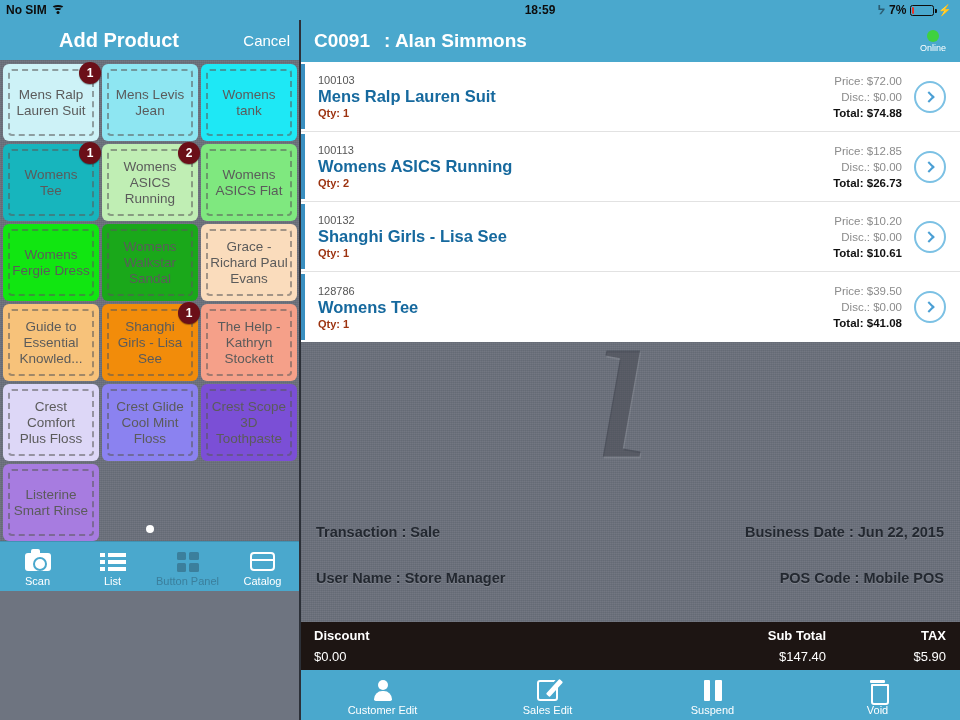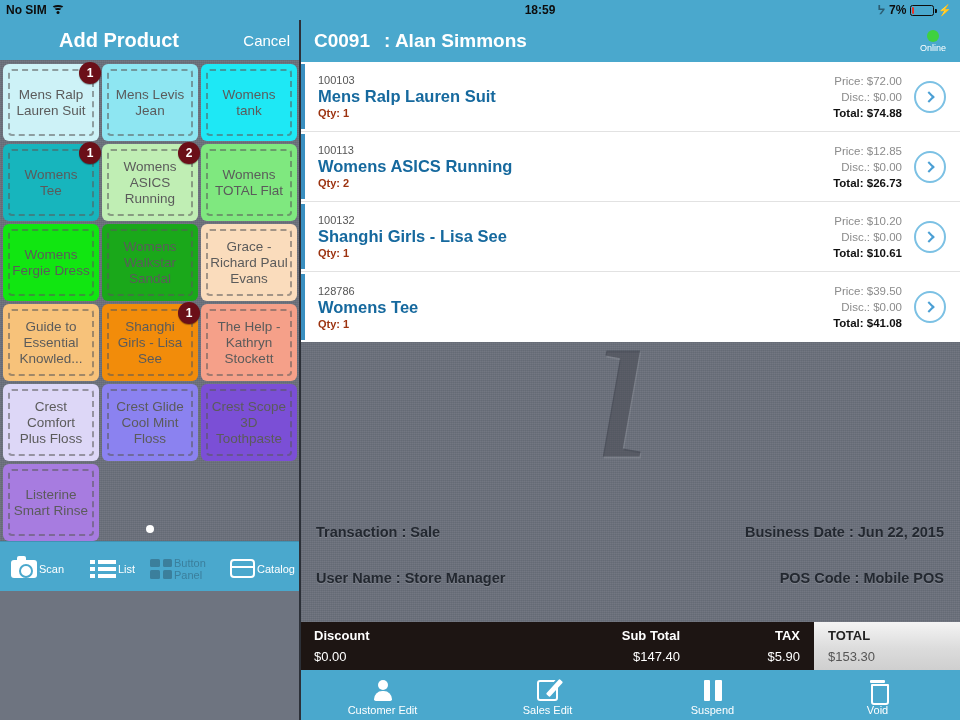--- a/index.html
+++ b/index.html
@@ -81,21 +81,21 @@
     position:absolute; bottom:0; left:0; right:0; height:24px;
     display:flex; align-items:center; justify-content:center; gap:7px;
   }
   .dot { width:8px; height:8px; border-radius:50%; background:#fff; }
 
   .tabbar-left {
     height:50px; flex:0 0 50px; background:#4aa8cd;
     display:flex; border-top:1px solid rgba(0,0,0,.12);
   }
   .tab-item {
-    flex:1; display:flex; flex-direction:row;
+    flex:1; display:flex; flex-direction:column;
     align-items:center; justify-content:center; gap:2px;
     cursor:pointer; color:#fff; padding-top:4px;
   }
   .tab-item.dim { color:#3b7f9c; }
   .tab-item .tab-label { font-size:11px; font-weight:500; }
   .tab-ico { height:22px; display:flex; align-items:center; justify-content:center; }
 
   
   .ico-cam { width:26px; height:18px; background:currentColor; border-radius:3px; position:relative; }
   .ico-cam:before {
@@ -277,21 +277,21 @@
             <span class="badge">1</span>
           </div>
           <div class="tile" style="background: rgb(192, 238, 180);">
             <div class="inner">
               <span class="label">Womens ASICS Running</span>
             </div>
             <span class="badge">2</span>
           </div>
           <div class="tile" style="background: rgb(127, 232, 127);">
             <div class="inner">
-              <span class="label">Womens TOTAL Flat</span>
+              <span class="label">Womens ASICS Flat</span>
             </div>
           </div>
           <div class="tile" style="background: rgb(17, 230, 17);">
             <div class="inner">
               <span class="label">Womens Fergie Dress</span>
             </div>
           </div>
           <div class="tile" style="background: rgb(26, 168, 26); padding-left: 47px;">
             <div class="inner">
               <span class="label">Womens Walkstar Sandal</span>
@@ -502,24 +502,20 @@
         <span class="t-val">$0.00</span>
       </div>
       <div class="tot-cell tc-sub">
         <span class="t-lbl">Sub Total</span>
         <span class="t-val">$147.40</span>
       </div>
       <div class="tot-cell tc-tax">
         <span class="t-lbl">TAX</span>
         <span class="t-val">$5.90</span>
       </div>
-      <div class="tot-cell tc-total">
-        <span class="t-lbl">TOTAL</span>
-        <span class="t-val">$153.30</span>
-      </div>
     </div>
 
     <div class="tabbar-right" id="right-tabbar">
         <div class="rtab">
           <span class="rtab-ico">
             <span class="ico-person"></span>
           </span>
           <span class="rlabel">Customer Edit</span>
         </div>
         <div class="rtab">

